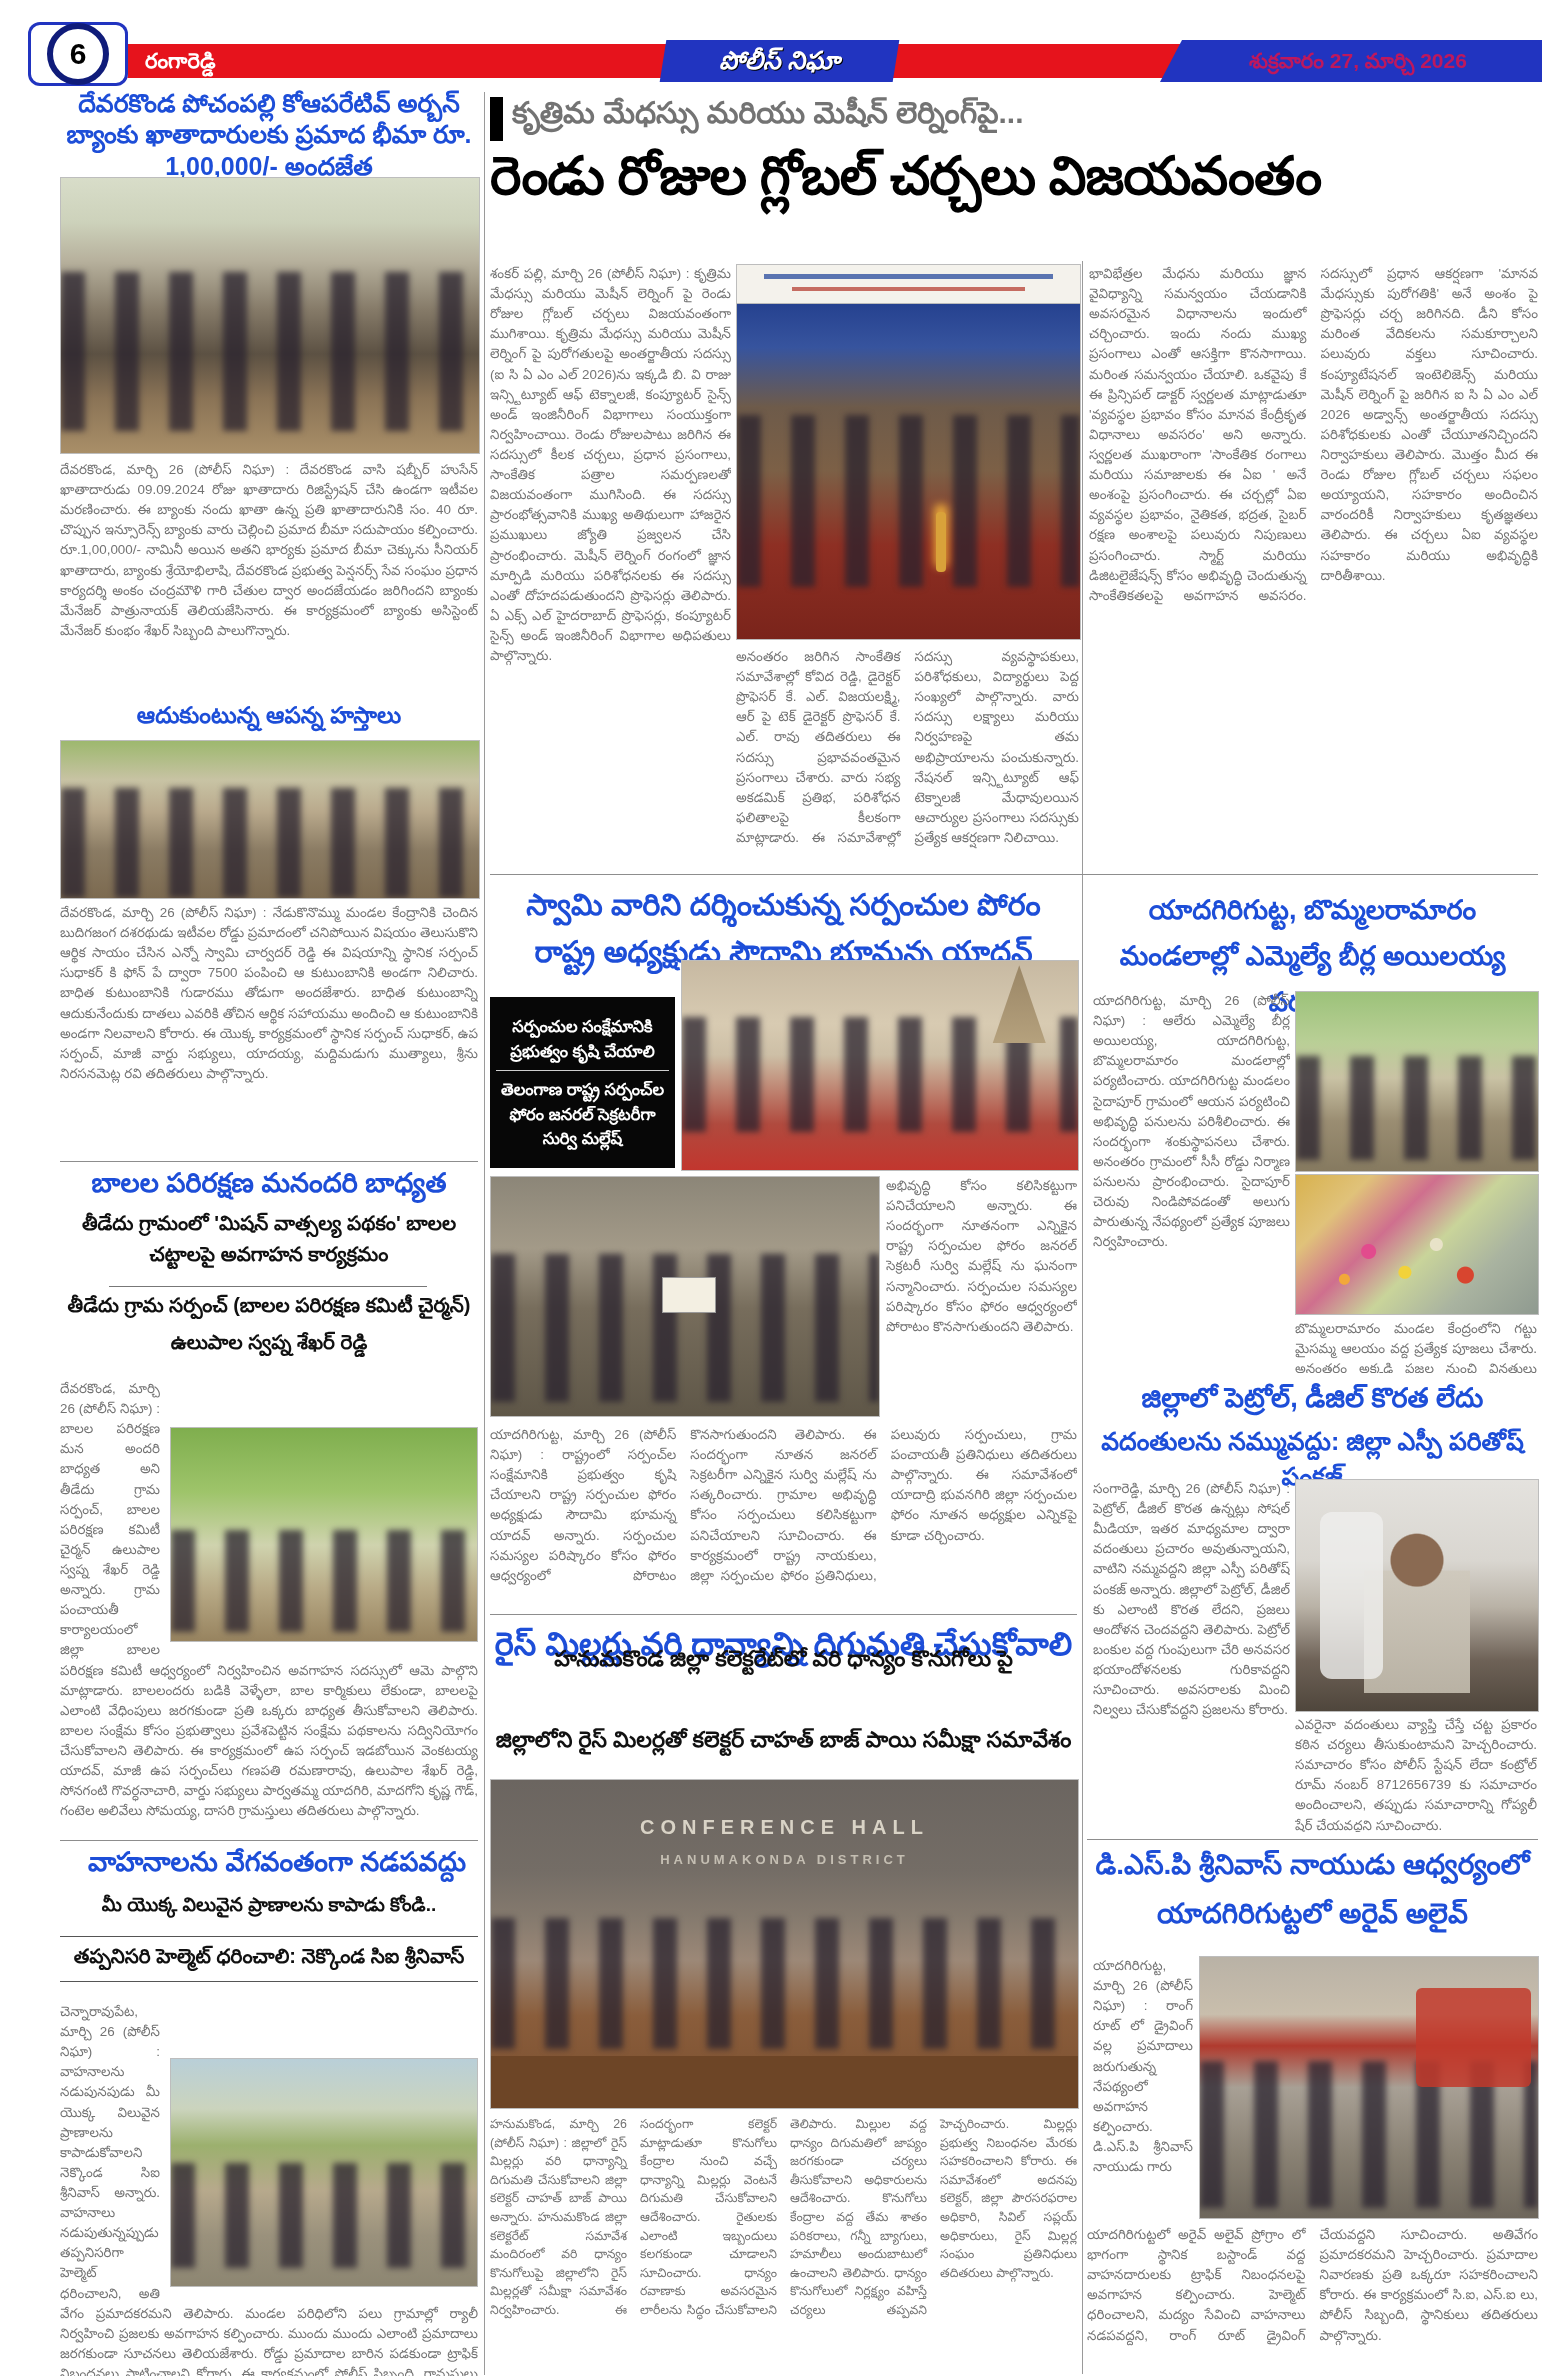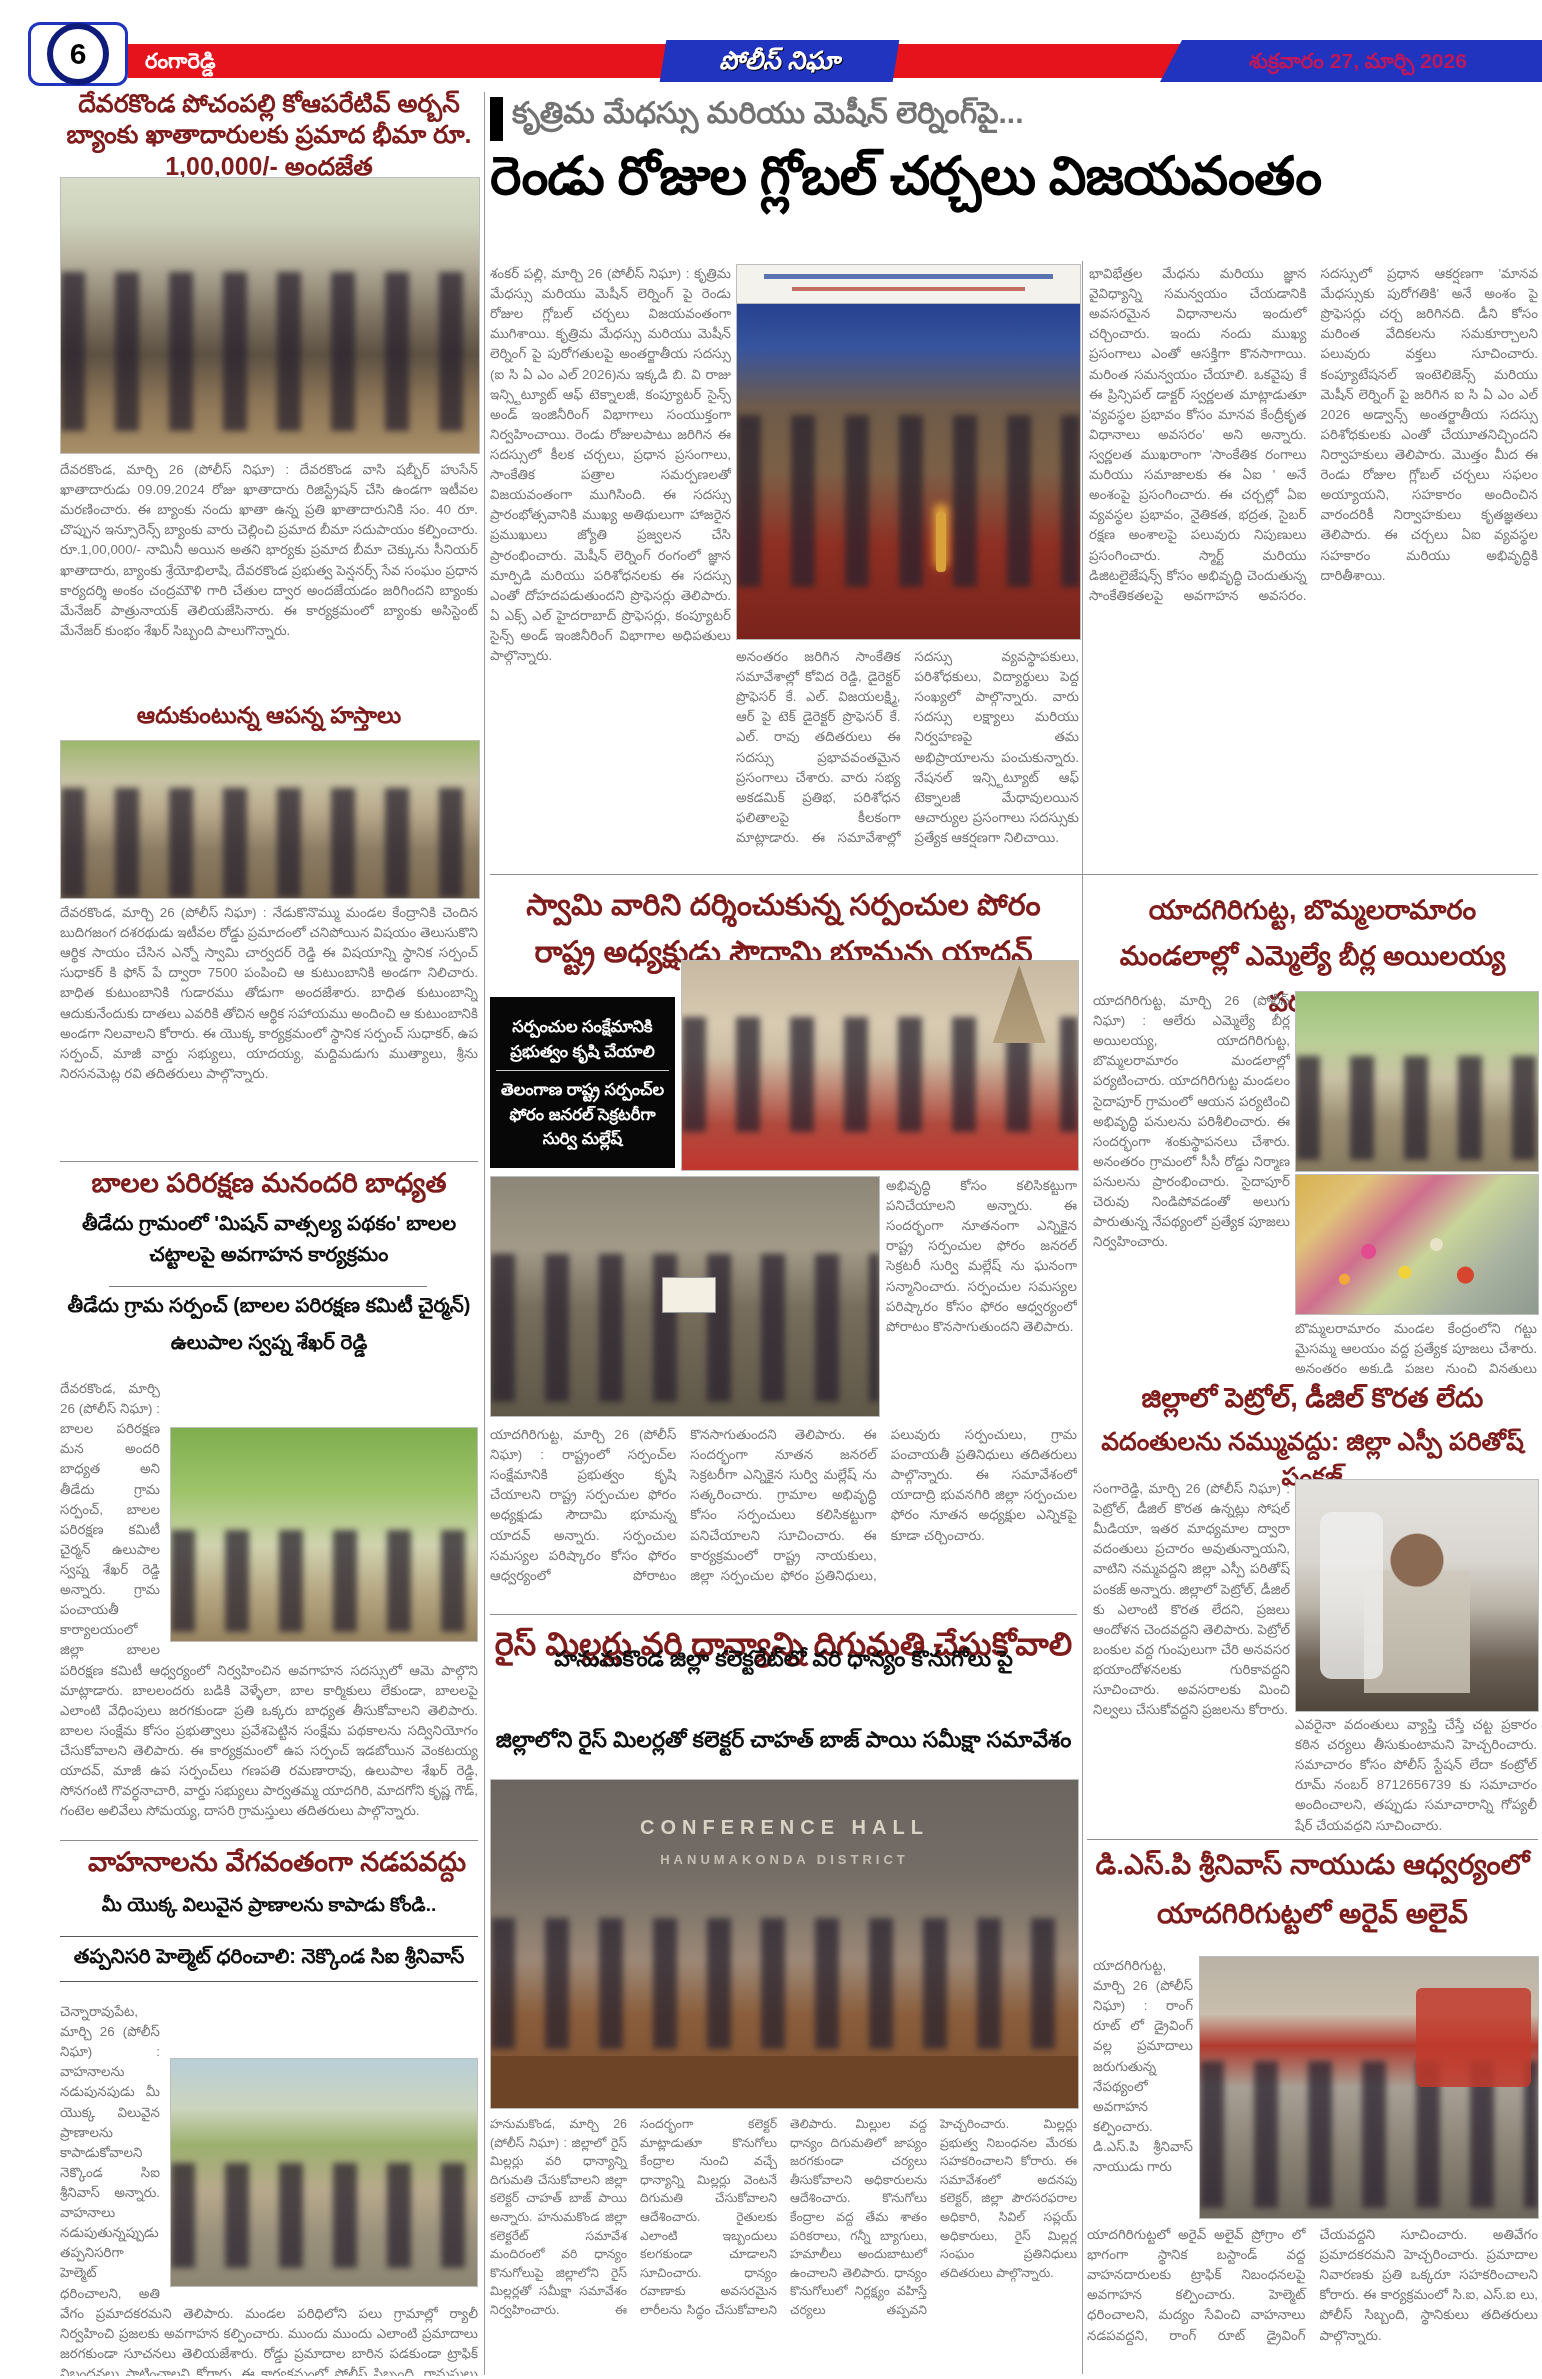--- a/index.html
+++ b/index.html
@@ -4,21 +4,21 @@
 <style>
   html,body{margin:0;padding:0;background:#ffffff;}
   .page{position:relative;width:1542px;height:2379px;background:#fff;overflow:hidden;
         font-family:"Liberation Sans","DejaVu Sans",sans-serif;color:#1b1b1b;}
   .abs{position:absolute;}
   .bodytext{font-size:13.4px;line-height:1.5;text-align:justify;color:#737373;overflow:hidden;}
   .small{font-size:12.4px;}
   .c2{column-count:2;column-gap:14px;}
   .c3{column-count:3;column-gap:14px;}
   .c4{column-count:4;column-gap:13px;}
-  .hl{font-weight:800;color:#7f1d1d;text-align:center;}
+  .hl{font-weight:800;color:#1d4ed8;text-align:center;}
   .vrule{position:absolute;width:1px;background:#9a9a9a;}
   .hrule{position:absolute;height:1px;background:#8d8d8d;}
   .ph{position:absolute;overflow:hidden;border:1px solid #bdbdbd;background:#ddd;}
   .figs{position:absolute;left:0;right:0;bottom:8%;height:58%;
         background:repeating-linear-gradient(90deg,rgba(40,34,46,.75) 0 24px,rgba(0,0,0,0) 24px 54px);
         filter:blur(3px);}
   .boxblack{background:#070707;color:#fff;text-align:center;font-weight:700;}
   .header-red{background:#e6131c;}
   .header-blue{background:#2134c0;}
   .deck{font-weight:700;text-align:center;color:#111;}

